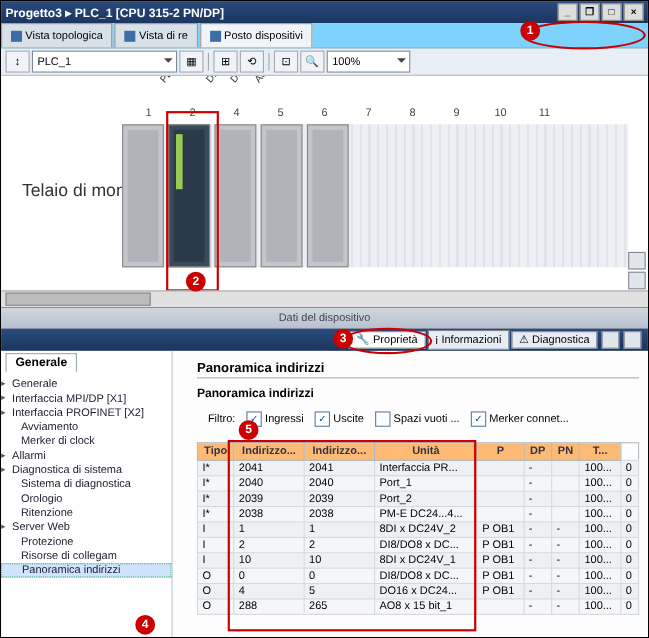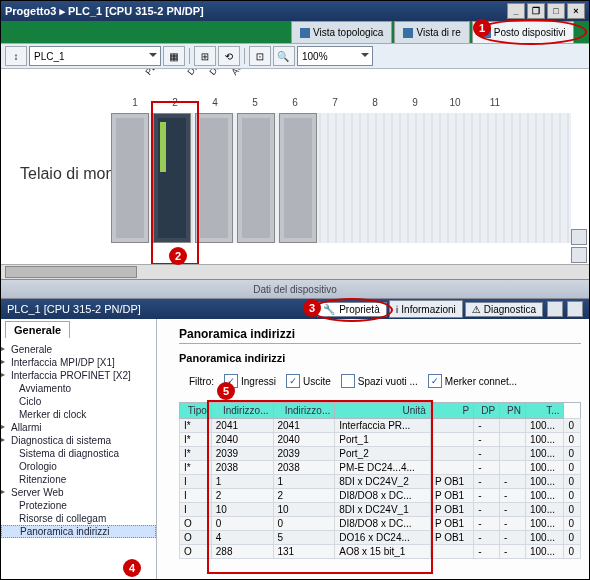--- a/index.html
+++ b/index.html
@@ -1,20 +1,20 @@
 <!DOCTYPE html>
 <html><head>
 <meta charset="utf-8">
 <style>
 html,body{margin:0;padding:0;font-family:Tahoma,Arial,sans-serif;font-size:11px;background:#fff;color:#000}
 .root{width:590px;height:580px;background:#fff;border:1px solid #000;box-sizing:border-box;display:flex;flex-direction:column;overflow:hidden}
 .titlebar{background:linear-gradient(#2a4b7c,#1a3560);color:#fff;height:20px;display:flex;align-items:center;padding:0 4px;font-size:11px;font-weight:bold}
 .titlebar .spacer{flex:1}
 .wbtn{width:16px;height:14px;border:1px solid #888;background:#ddd;margin-left:2px;display:flex;align-items:center;justify-content:center;color:#000;font-size:9px;font-weight:bold}
-.toptabs{display:flex;height:22px;background:#15803d;border-bottom:1px solid #aaa;align-items:flex-end;padding-left:290px}
+.toptabs{display:flex;height:22px;background:#7dd3fc;border-bottom:1px solid #aaa;align-items:flex-end;}
 .toptab{border:1px solid #999;border-bottom:none;background:#d8e0e8;padding:2px 8px;margin-right:2px;height:17px;display:flex;align-items:center;font-size:10px;position:relative}
 .toptab.active{background:#f0f4f8}
 .toptab .ico{width:10px;height:10px;background:#3a6ea5;margin-right:3px}
 .marker{position:absolute;width:18px;height:18px;border-radius:50%;background:#c00;color:#fff;display:flex;align-items:center;justify-content:center;font-weight:bold;font-size:11px;z-index:50;pointer-events:none}
 .ring{position:absolute;border:2px solid #c00;border-radius:50%;pointer-events:none;z-index:49}
 .toolbar{height:24px;background:#e8eef5;border-bottom:1px solid #b0b8c0;display:flex;align-items:center;padding:0 4px;gap:2px}
 .tbtn{width:20px;height:18px;border:1px solid #a0a8b0;background:#f0f4f8;display:flex;align-items:center;justify-content:center;font-size:10px}
 .tsep{width:1px;height:16px;background:#a0a8b0;margin:0 2px}
 .combo{height:18px;border:1px solid #7a8a9a;background:#fff;display:flex;align-items:center;padding:0 16px 0 4px;position:relative;font-size:10px}
 .combo::after{content:"";position:absolute;right:3px;top:6px;border:4px solid transparent;border-top-color:#444}
@@ -44,21 +44,21 @@
 .tree-item.l2{padding-left:18px}
 .tree-item.sel{background:#cfe3ff;border:1px dotted #4a7;padding-top:0;padding-bottom:0}
 .tree-item.exp::before{content:"▸";position:absolute;left:0;font-size:8px;color:#555}
 .content{flex:1;background:#fdfdfd;overflow:auto;padding:8px 8px 4px 22px;position:relative}
 .h1{font-size:12px;font-weight:bold;border-bottom:1px solid #aaa;padding-bottom:2px;margin-bottom:8px}
 .h2{font-size:11px;font-weight:bold;margin:4px 0 10px 0}
 .filter{display:flex;align-items:center;gap:10px;font-size:10px;margin:4px 0 14px 10px}
 .filter label{display:flex;align-items:center;gap:3px}
 .chk{width:12px;height:12px;border:1px solid #5a7aa8;display:inline-flex;align-items:center;justify-content:center;background:#fff;font-size:9px;color:#0a4aa0}
 .tbl{border:1px solid #b0b8c0;font-size:10px;border-collapse:collapse;width:100%}
-.tbl th{background:#5eead4;border:1px solid #b0b8c0;padding:2px 4px;font-weight:normal;color:#334;text-align:right;white-space:nowrap}
+.tbl th{background:#fdba74;border:1px solid #b0b8c0;padding:2px 4px;font-weight:bold;color:#334;text-align:center;white-space:nowrap}
 .tbl td{border:1px solid #d4d9df;padding:1px 4px;white-space:nowrap;background:#f4f6f8}
 .tbl tr:nth-child(odd) td{background:#eef1f4}
 .redbox{position:absolute;border:2px solid #c00;pointer-events:none}
 .tinybtn{width:14px;height:14px;border:1px solid #889;background:#e0e6ec;margin-left:2px}
 .labels45{position:absolute;top:-2px;left:150px;display:flex;gap:12px}
 .labels45 span{display:inline-block;transform:rotate(-50deg);transform-origin:left bottom;font-size:9px;color:#333;width:10px;white-space:nowrap}
 .right-icons{position:absolute;right:2px;bottom:16px;display:flex;flex-direction:column;gap:2px}
 </style>
 </head>
 <body>
@@ -157,21 +157,20 @@
     <div class="hscroll">
         <div class="thumb"></div>
       </div>
   </div>
 
   <div class="section-hdr">
       <span>Dati del dispositivo</span>
     </div>
 
   <div class="prop-title" style="position:relative">
-    <span>PLC_1 [CPU 315-2 PN/DP]</span>
     <div class="spacer"></div>
     <div class="prop-tabs">
       <div class="prop-tab active">🔧 <span>Proprietà</span></div>
       <div class="prop-tab">ℹ <span>Informazioni</span></div>
       <div class="prop-tab">⚠ <span>Diagnostica</span></div>
       <div class="tinybtn"></div>
       <div class="tinybtn"></div>
     </div>
     <div class="ring" style="left:310px;top:-1px;width:78px;height:20px"></div>
     <div class="marker" style="left:302px;top:0">3</div>
@@ -179,21 +178,20 @@
 
   <div class="prop-body">
     <div class="tree" id="tree">
       <div class="tree-tab">Generale</div>
 
       <div class="marker" style="left:122px;bottom:2px">4</div>
     <div class="tree-item exp">Generale</div>
         <div class="tree-item exp">Interfaccia MPI/DP [X1]</div>
         <div class="tree-item exp">Interfaccia PROFINET [X2]</div>
         <div class="tree-item l2">Avviamento</div>
-        <div class="tree-item l2">Ciclo</div>
         <div class="tree-item l2">Merker di clock</div>
         <div class="tree-item exp">Allarmi</div>
         <div class="tree-item exp">Diagnostica di sistema</div>
         <div class="tree-item l2">Sistema di diagnostica</div>
         <div class="tree-item l2">Orologio</div>
         <div class="tree-item l2">Ritenzione</div>
         <div class="tree-item exp">Server Web</div>
         <div class="tree-item l2">Protezione</div>
         <div class="tree-item l2">Risorse di collegam</div>
         <div class="tree-item l2 sel">Panoramica indirizzi</div>
@@ -330,21 +328,21 @@
                 <td>DO16 x DC24...</td>
                 <td>P OB1</td>
                 <td>-</td>
                 <td>-</td>
                 <td>100...</td>
                 <td>0</td>
               </tr>
               <tr>
                 <td>O</td>
                 <td>288</td>
-                <td>131</td>
+                <td>265</td>
                 <td>AO8 x 15 bit_1</td>
                 <td></td>
                 <td>-</td>
                 <td>-</td>
                 <td>100...</td>
                 <td>0</td>
               </tr>
             </tbody>
         </table>
         <div class="redbox" style="left:28px;top:-2px;width:222px;height:170px"></div>

